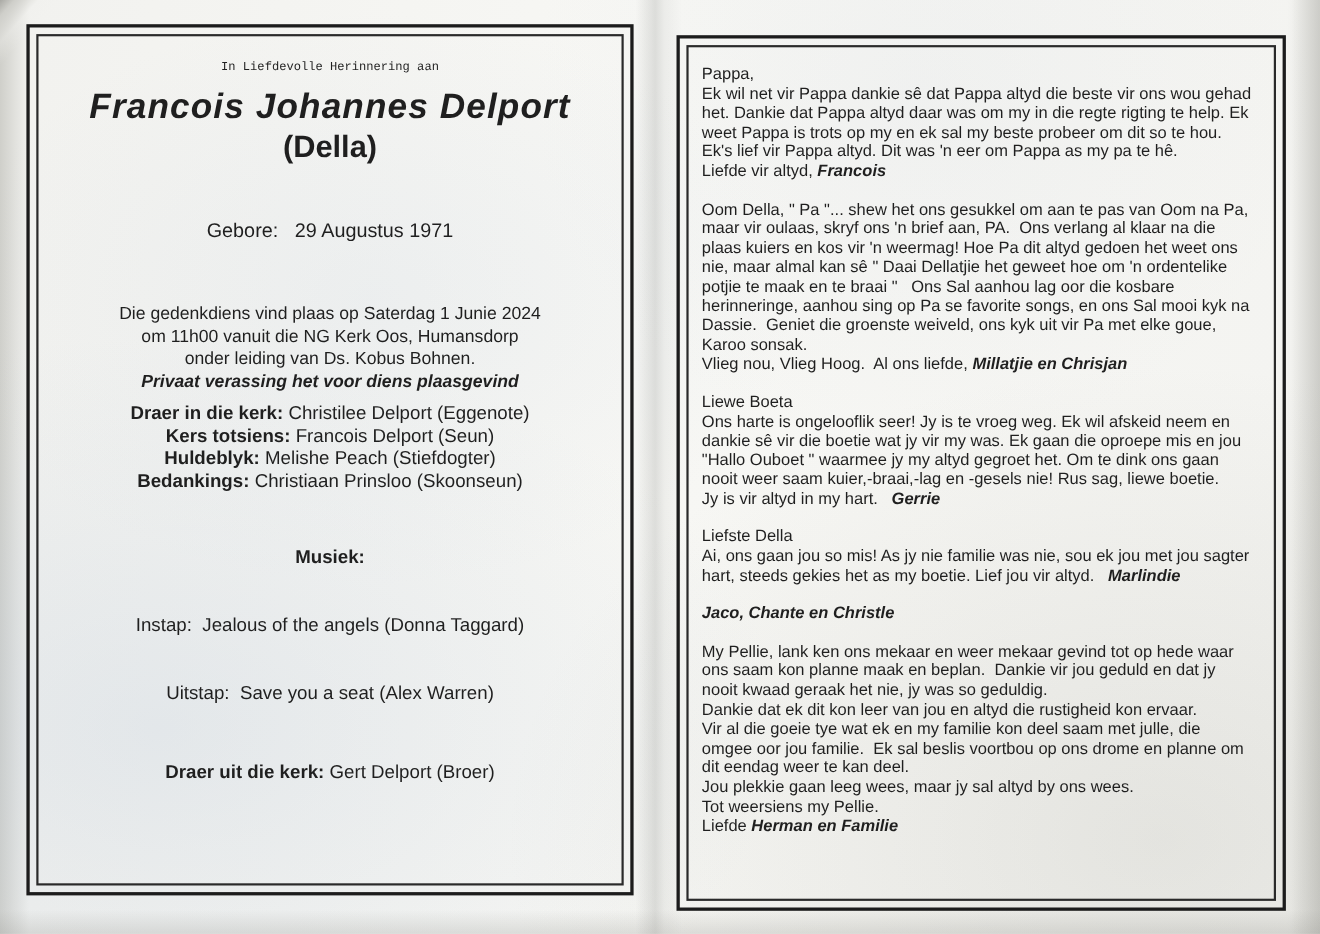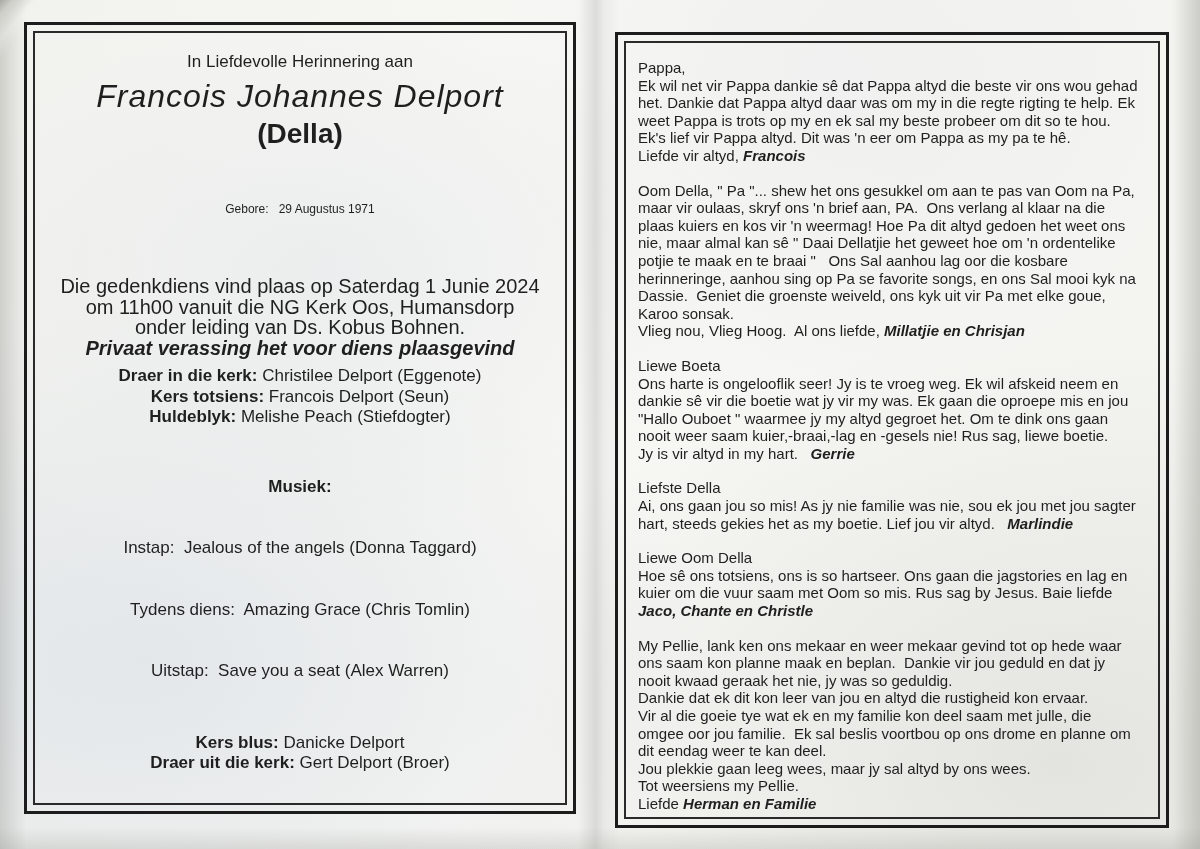--- a/index.html
+++ b/index.html
@@ -38,25 +38,25 @@
   }
 
   .page{position:absolute;border:3px solid #1c1c1c;background:transparent;}
   .page-inner{position:absolute;inset:6px;border:2px solid #2a2a2a;}
   #left-page{left:24px;top:22px;width:546px;height:786px;}
   #right-page{left:615px;top:32px;width:548px;height:790px;}
 
   #left-content{position:absolute;inset:2px;padding:12px 8px 0 8px;text-align:center;}
   #right-content{position:absolute;inset:2px;padding:14px 16px 0 10px;text-align:left;}
 
-  .hdr{font-size:17px;line-height:20px;margin-top:5px;}
-  .title{font-size:32px;line-height:38px;font-style:italic;font-weight:400;letter-spacing:1px;margin-top:5px;}
+  .hdr{font-size:11px;line-height:20px;margin-top:5px;font-family:Liberation Mono, monospace;}
+  .title{font-size:32px;line-height:38px;font-style:italic;font-weight:700;letter-spacing:1px;margin-top:5px;}
   .subtitle{font-size:28px;line-height:38px;font-weight:600;}
-  .dates{margin-top:4px;font-size:12px;line-height:21px;white-space:pre-wrap;}
-  .service{margin-top:14px;font-size:20px;line-height:20.5px;}
+  .dates{margin-top:4px;font-size:18px;line-height:21px;white-space:pre-wrap;}
+  .service{margin-top:14px;font-size:16px;line-height:20.5px;}
   .service .it{font-style:italic;font-weight:bold;}
   .roles{margin-top:8px;font-size:17px;line-height:20.5px;}
   .roles.closing{margin-top:10px;}
   .b{font-weight:bold;}
   .music{margin-top:8px;font-size:17px;line-height:20.5px;white-space:pre-wrap;}
   .letter-r{font-size:15px;line-height:17.6px;white-space:pre-wrap;margin-bottom:17px;}
   .bi{font-weight:bold;font-style:italic;}
 </style>
 </head>
 <body>
@@ -82,54 +82,51 @@
         <div>Die gedenkdiens vind plaas op Saterdag 1 Junie 2024</div>
         <div>om 11h00 vanuit die NG Kerk Oos, Humansdorp</div>
         <div>onder leiding van Ds. Kobus Bohnen.</div>
         <div class="it">Privaat verassing het voor diens plaasgevind</div>
       </div>
 
       <div class="roles">
         <div><span class="b">Draer in die kerk:</span> <span>Christilee Delport (Eggenote)</span></div>
         <div><span class="b">Kers totsiens:</span> <span>Francois Delport (Seun)</span></div>
         <div><span class="b">Huldeblyk:</span> <span>Melishe Peach (Stiefdogter)</span></div>
+        <div><span class="b">Bedankings:</span> <span>Christiaan Prinsloo (Skoonseun)</span></div>
       </div>
 
       <div class="music">
         <div class="b">Musiek:</div>
         <div>Instap:  Jealous of the angels (Donna Taggard)</div>
-        <div>Tydens diens:  Amazing Grace (Chris Tomlin)</div>
         <div>Uitstap:  Save you a seat (Alex Warren)</div>
       </div>
 
       <div class="roles closing">
-        <div><span class="b">Kers blus:</span> <span>Danicke Delport</span></div>
         <div><span class="b">Draer uit die kerk:</span> <span>Gert Delport (Broer)</span></div>
       </div>
 
     </div>
   </div>
 </div>
 
 <div class="page" id="right-page">
   <div class="page-inner">
     <div id="right-content">
       <div class="letter-r"><span>Pappa,
 Ek wil net vir Pappa dankie sê dat Pappa altyd die beste vir ons wou gehad het. Dankie dat Pappa altyd daar was om my in die regte rigting te help. Ek weet Pappa is trots op my en ek sal my beste probeer om dit so te hou. Ek's lief vir Pappa altyd. Dit was 'n eer om Pappa as my pa te hê.
 Liefde vir altyd, </span><span class="bi">Francois</span></div>
       <div class="letter-r"><span>Oom Della, " Pa "... shew het ons gesukkel om aan te pas van Oom na Pa, maar vir oulaas, skryf ons 'n brief aan, PA.  Ons verlang al klaar na die plaas kuiers en kos vir 'n weermag! Hoe Pa dit altyd gedoen het weet ons nie, maar almal kan sê " Daai Dellatjie het geweet hoe om 'n ordentelike potjie te maak en te braai "   Ons Sal aanhou lag oor die kosbare herinneringe, aanhou sing op Pa se favorite songs, en ons Sal mooi kyk na Dassie.  Geniet die groenste weiveld, ons kyk uit vir Pa met elke goue, Karoo sonsak.
 Vlieg nou, Vlieg Hoog.  Al ons liefde, </span><span class="bi">Millatjie en Chrisjan</span></div>
       <div class="letter-r"><span>Liewe Boeta
 Ons harte is ongelooflik seer! Jy is te vroeg weg. Ek wil afskeid neem en dankie sê vir die boetie wat jy vir my was. Ek gaan die oproepe mis en jou "Hallo Ouboet " waarmee jy my altyd gegroet het. Om te dink ons gaan nooit weer saam kuier,-braai,-lag en -gesels nie! Rus sag, liewe boetie.
 Jy is vir altyd in my hart.   </span><span class="bi">Gerrie</span></div>
       <div class="letter-r"><span>Liefste Della
 Ai, ons gaan jou so mis! As jy nie familie was nie, sou ek jou met jou sagter hart, steeds gekies het as my boetie. Lief jou vir altyd.   </span><span class="bi">Marlindie</span></div>
-      <div class="letter-r"><span>Liewe Oom Della
-Hoe sê ons totsiens, ons is so hartseer. Ons gaan die jagstories en lag en kuier om die vuur saam met Oom so mis. Rus sag by Jesus. Baie liefde
-</span><span class="bi">Jaco, Chante en Christle</span></div>
+      <div class="letter-r"><span class="bi">Jaco, Chante en Christle</span></div>
       <div class="letter-r"><span>My Pellie, lank ken ons mekaar en weer mekaar gevind tot op hede waar ons saam kon planne maak en beplan.  Dankie vir jou geduld en dat jy nooit kwaad geraak het nie, jy was so geduldig.
 Dankie dat ek dit kon leer van jou en altyd die rustigheid kon ervaar.
 Vir al die goeie tye wat ek en my familie kon deel saam met julle, die omgee oor jou familie.  Ek sal beslis voortbou op ons drome en planne om dit eendag weer te kan deel.
 Jou plekkie gaan leeg wees, maar jy sal altyd by ons wees.
 Tot weersiens my Pellie.
 Liefde </span><span class="bi">Herman en Familie</span></div>
     </div>
   </div>
 </div>
 

